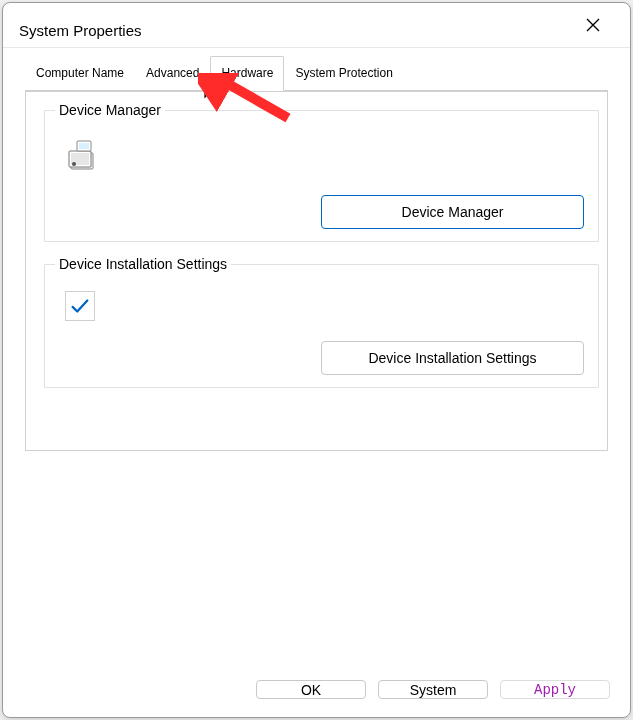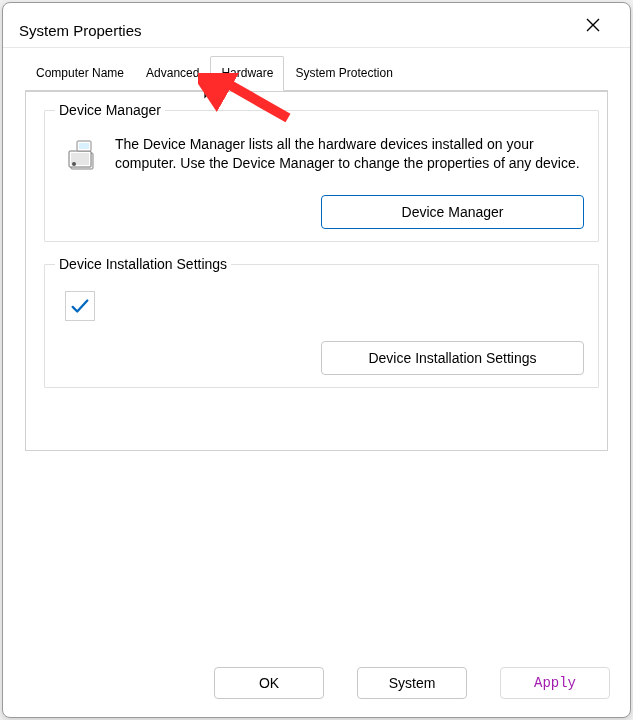--- a/index.html
+++ b/index.html
@@ -158,31 +158,30 @@
     .checkbox-icon svg { width: 22px; height: 22px; }
 
     .footer {
       display: flex;
       justify-content: flex-end;
       gap: 12px;
       padding: 14px 20px 18px 20px;
     }
     .footer .ftr-btn {
       width: 110px;
-      height: 32px;
+      height: 19px;
       background: #fff;
       border: 1px solid #c8c8c8;
       border-radius: 4px;
       font-size: 14px;
       font-family: inherit;
       cursor: pointer;
       display: flex;
       align-items: center;
       justify-content: center;
-      margin-left: 21px;
     }
     .footer .ftr-btn.disabled {
       color: #a21caf;
       border-color: #dcdcdc;
       cursor: default;
       font-family: Liberation Mono, monospace;
     }
 
     .arrow-overlay {
       position: absolute;
@@ -231,21 +230,20 @@
           <div class="group-icon">
             <svg viewBox="0 0 40 40" width="40" height="40">
               <rect x="10" y="18" width="22" height="16" rx="1" fill="#f2f2f2" stroke="#888" stroke-width="1"></rect>
               <rect x="8" y="16" width="22" height="16" rx="1" fill="#ffffff" stroke="#777" stroke-width="1"></rect>
               <rect x="10" y="18" width="18" height="12" fill="#e6e6e6"></rect>
               <circle cx="13" cy="29" r="2" fill="#555"></circle>
               <rect x="16" y="6" width="14" height="10" rx="1" fill="#fff" stroke="#888" stroke-width="1"></rect>
               <rect x="18" y="8" width="10" height="6" fill="#d9f0ff"></rect>
             </svg>
           </div>
-          <div class="group-text">The Device Manager lists all the hardware devices installed on your computer. Use the Device Manager to change the properties of any device.</div>
         </div>
         <div class="group-button-row">
           <button class="win-button highlighted">Device Manager</button>
         </div>
       </div>
 
       <div class="groupbox">
         <div class="groupbox-title">Device Installation Settings</div>
         <div class="group-content">
           <div class="checkbox-icon">

